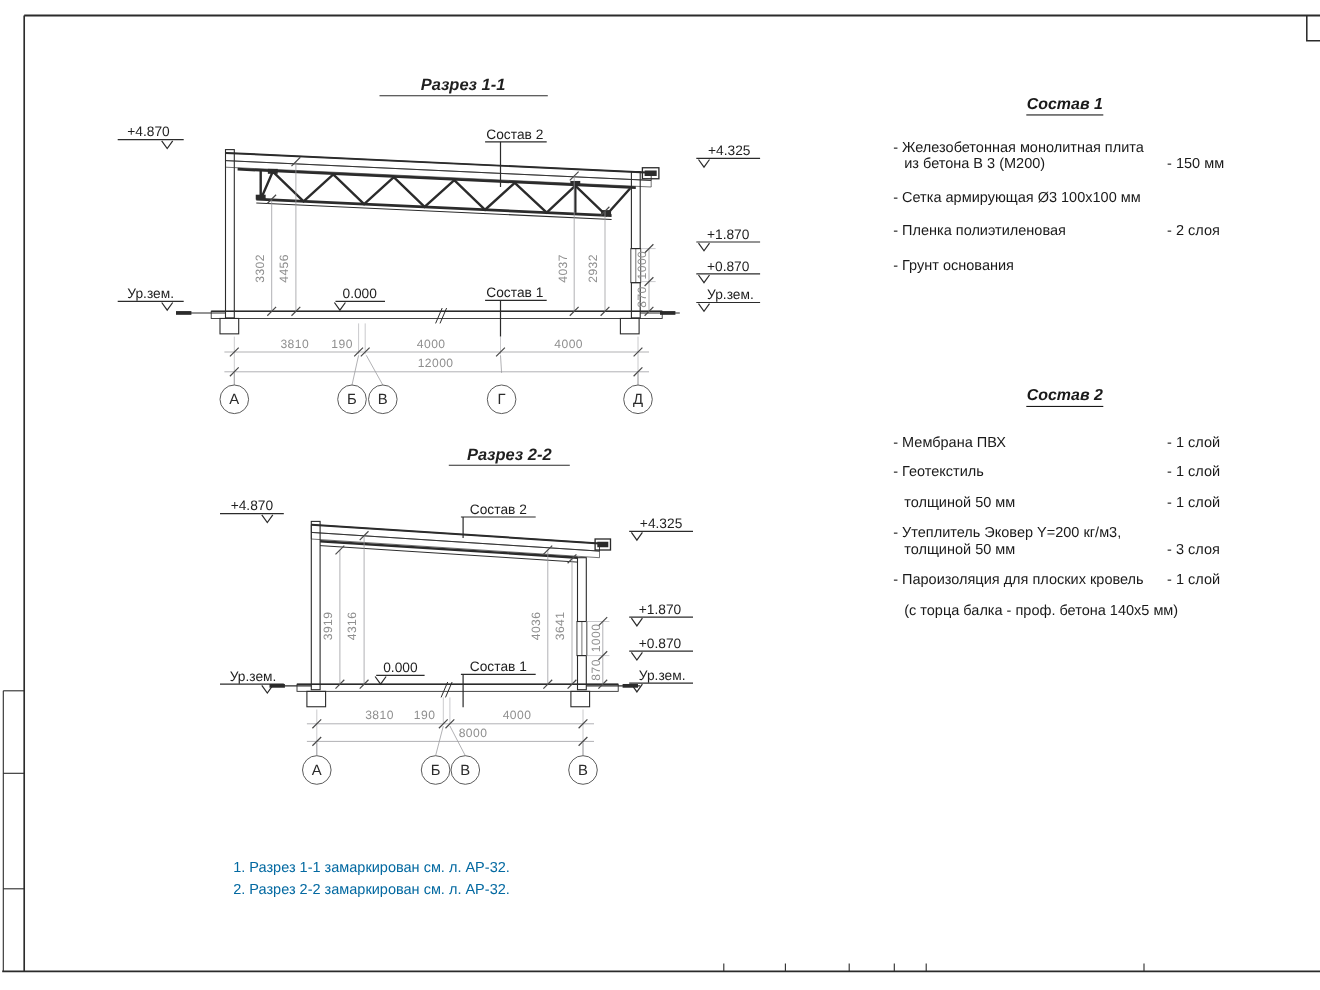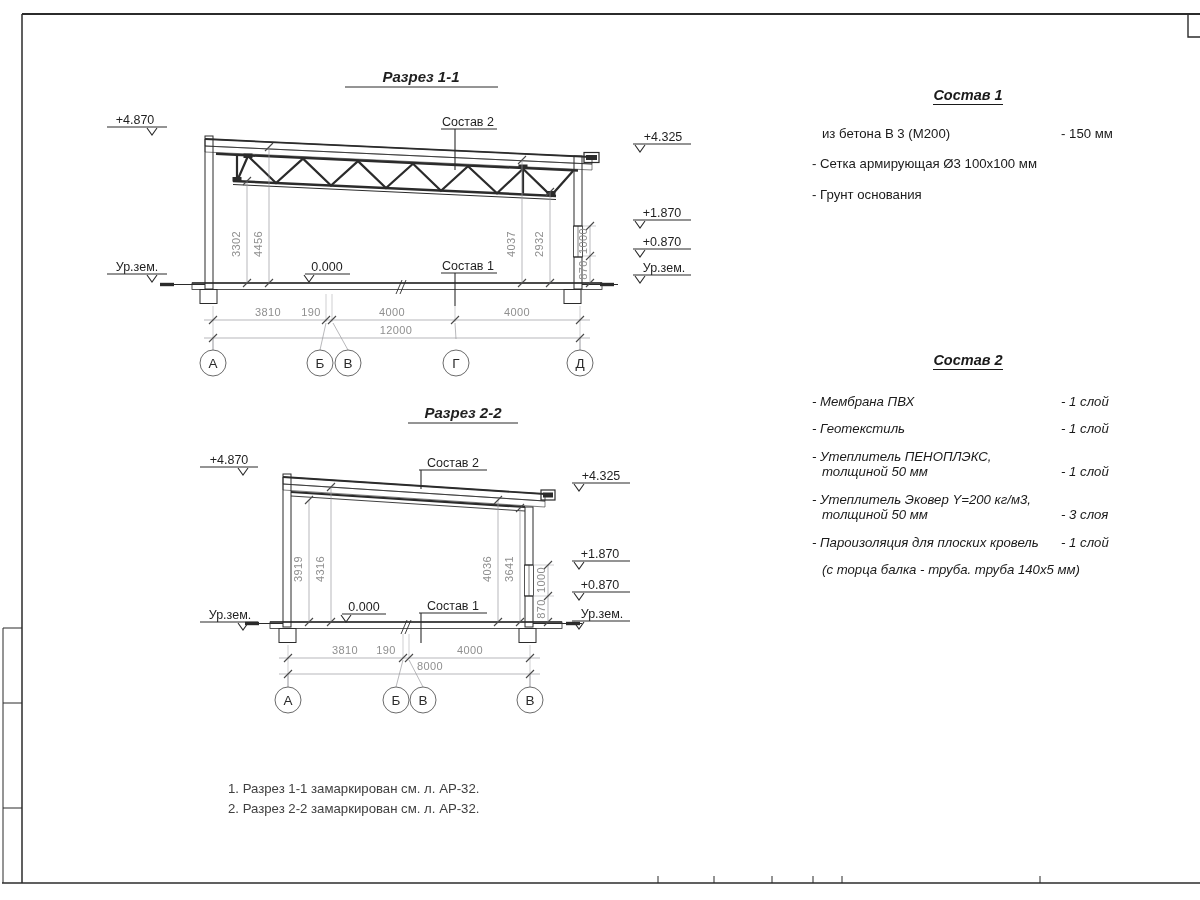--- a/index.html
+++ b/index.html
@@ -16,25 +16,25 @@
   .tick{stroke:#4a4a4a;stroke-width:1.1;fill:none;}
   .ln{stroke:#2b2b2b;fill:none;}
   .mk{stroke:#2b2b2b;stroke-width:1.1;fill:none;}
   .bub{stroke:#5a5a5a;stroke-width:.9;fill:#fff;}
   
   .mlist{position:absolute;width:360px;color:#1a1a1a;font-size:13.2px;line-height:15.5px;}
   .mlist .head{width:312px;text-align:center;margin-bottom:22px;font-size:14.5px;
                font-style:italic;font-weight:700;}
   .mlist .head span{border-bottom:1.2px solid #1a1a1a;padding-bottom:1px;}
   .m-item{position:relative;margin-bottom:15px;}
-  #sostav2 .m-item{margin-bottom:12px;font-style:italic;}
+  #sostav2 .m-item{margin-bottom:12px;}
   .m-line{position:relative;white-space:nowrap;}
   .m-line.cont{padding-left:10px;}
   .m-val{position:absolute;left:249px;top:0;white-space:nowrap;}
-  .notes{position:absolute;left:228px;top:779px;font-size:13.2px;line-height:19.5px;color:#404040;}
+  .notes{position:absolute;left:212px;top:779px;font-size:13.2px;line-height:19.5px;color:#0369a1;}
 </style>
 </head>
 <body>
 
 <div class="sheet">
 
 <svg width="1200" height="900" viewBox="0 0 1200 900" style="position:absolute;left:0;top:0;">
   <defs>
     <pattern id="hatch" width="5" height="5" patternUnits="userSpaceOnUse">
       <path d="M0,5 L5,0" stroke="#4f4f4f" stroke-width="0.9"></path>
@@ -307,53 +307,56 @@
       <text class="ax" x="396" y="704.5" text-anchor="middle">Б</text>
       <text class="ax" x="423" y="704.5" text-anchor="middle">В</text>
       <text class="ax" x="530" y="704.5" text-anchor="middle">В</text>
     </g>
   </g>
 </svg>
 
 <div class="mlist" id="sostav1" style="left:812px;top:88px;">
   <div class="head"><span>Состав 1</span></div>
   <div class="m-item">
+    <div class="m-line"><span>- Железобетонная  монолитная плита</span></div>
     <div class="m-line cont"><span>из бетона В 3 (М200)</span><span class="m-val">- 150 мм</span></div>
   </div>
   <div class="m-item">
     <div class="m-line"><span>- Сетка армирующая Ø3 100x100 мм</span></div>
+  </div>
+  <div class="m-item">
+    <div class="m-line"><span>- Пленка полиэтиленовая</span><span class="m-val">-  2 слоя</span></div>
   </div>
   <div class="m-item">
   </div>
   <div class="m-item">
     <div class="m-line"><span>- Грунт основания</span></div>
   </div>
 </div>
 
 <div class="mlist" id="sostav2" style="left:812px;top:353px;">
   <div class="head" style="margin-bottom:25px;"><span>Состав 2</span></div>
   <div class="m-item">
     <div class="m-line"><span>- Мембрана ПВХ</span><span class="m-val">- 1 слой</span></div>
   </div>
   <div class="m-item">
     <div class="m-line"><span>- Геотекстиль</span><span class="m-val">- 1 слой</span></div>
   </div>
   <div class="m-item">
-    <div class="m-line"><span>- Утеплитель ПЕНОПЛЭКС,</span></div>
     <div class="m-line cont"><span>толщиной 50 мм</span><span class="m-val">- 1 слой</span></div>
   </div>
   <div class="m-item">
     <div class="m-line"><span>- Утеплитель Эковер Y=200 кг/м3,</span></div>
     <div class="m-line cont"><span>толщиной 50 мм</span><span class="m-val">- 3 слоя</span></div>
   </div>
   <div class="m-item">
     <div class="m-line"><span>- Пароизоляция для плоских кровель</span><span class="m-val">- 1 слой</span></div>
   </div>
   <div class="m-item">
-    <div class="m-line cont"><span>(с торца балка - труба. труба 140х5 мм)</span></div>
+    <div class="m-line cont"><span>(с торца балка - проф. бетона 140х5 мм)</span></div>
   </div>
 </div>
 
 <div class="notes">
   <div>1. Разрез 1-1 замаркирован см. л. АР-32.</div>
   <div>2. Разрез 2-2 замаркирован см. л. АР-32.</div>
 </div>
 
 </div>
 

